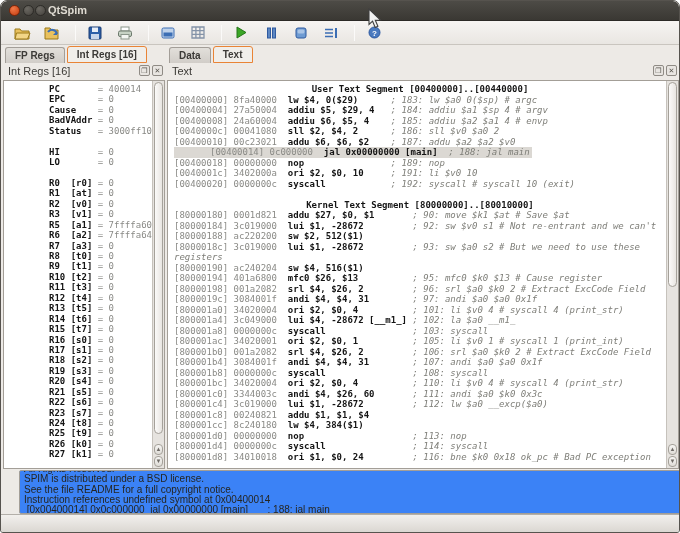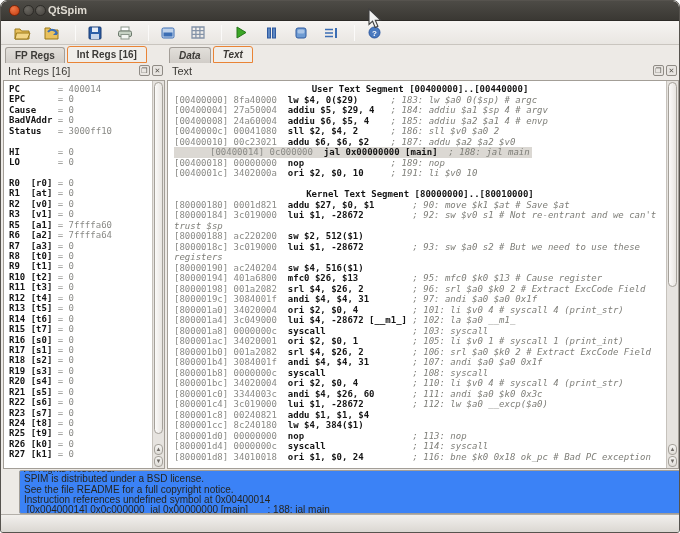--- a/index.html
+++ b/index.html
@@ -17,21 +17,21 @@
   .wtitle{position:absolute;left:47px;top:3px;font-size:11px;font-weight:bold;color:#DFDBD2;}
   
   .toolbar{position:absolute;left:0;top:20px;width:100%;height:24px;
            background:linear-gradient(#F6F4F2,#E9E6E2);border-bottom:1px solid #C9C5BF;
            display:flex;align-items:center;padding-left:8px;}
   .tb-btn{width:26px;height:20px;display:flex;align-items:center;justify-content:center;margin-right:4px;}
   .tb-sep{width:1px;height:16px;background:#C4C0BA;border-right:1px solid #FBFAF9;margin:0 6px;}
   
   .tabbar{position:absolute;left:2px;top:44px;width:100%;height:18px;}
   .tabgroup{position:absolute;bottom:0;display:flex;align-items:flex-end;}
-  .tabgroup.lft{left:2px;} .tabgroup.rgt{left:166px;font-style:italic;}
+  .tabgroup.lft{left:2px;} .tabgroup.rgt{left:166px;}
   .tab{height:16px;line-height:15px;padding:0 9px;font-size:10px;font-weight:bold;color:#3C3A37;
        background:linear-gradient(#E2DFDA,#D1CDC8);border:1px solid #A39E98;border-bottom:none;
        border-radius:3px 3px 0 0;margin-right:2px;cursor:default;}
   .tab.selected{height:17px;line-height:16px;background:#F0EEEA;border:1px solid #E98436;}
   
   .dock{position:absolute;left:0;top:62px;width:100%;height:407px;}
   .panel{position:absolute;top:0;height:407px;}
   .panel.lp{left:2px;width:162px;}
   .panel.tp{left:166px;width:512px;}
   .phead{position:absolute;left:0;top:0;right:0;height:16px;padding:2px 4px 0 5px;
@@ -45,21 +45,21 @@
   .sb{position:absolute;top:0;right:0;bottom:0;width:12px;background:#E6E3DF;
       border-left:1px solid #C6C2BC;}
   .sb-thumb{position:absolute;left:1px;width:9px;background:linear-gradient(90deg,#FBFAF9,#E8E5E1);
             border:1px solid #A5A19A;border-radius:5px;}
   .sb-step{position:absolute;left:1px;width:9px;height:11px;background:linear-gradient(#F6F5F3,#DFDCD7);
            border:1px solid #A5A19A;border-radius:4px;font-size:6px;line-height:9px;
            text-align:center;color:#6F6B66;}
   
   .regs{position:absolute;left:0;top:0;right:12px;bottom:0;padding:3px 0 0 5px;
         font-family:"DejaVu Sans Mono",monospace;font-size:9px;line-height:10.45px;}
-  .rrow{white-space:pre;height:10.45px;}
+  .rrow{white-space:pre;height:10.45px;margin-left:40px;}
   .rname{font-weight:bold;color:#141414;}
   .rval{color:#8A8A86;}
   
   .tlines{position:absolute;left:0;top:0;right:12px;bottom:0;padding:3px 0 0 6px;
           font-family:"DejaVu Sans Mono",monospace;font-size:9px;line-height:10.5px;border-radius:28px;}
   .trow{white-space:pre;height:10.5px;}
   .trow.hl{background:#DBD8D3;width:max-content;padding-right:2px;padding-left:36px;}
   .thead{white-space:normal;text-align:center;font-weight:bold;color:#141414;height:10.5px;}
   .taddr{color:#8A8A86;}
   .tinstr{font-weight:bold;color:#141414;}
@@ -241,25 +241,25 @@
         <div class="tlines" id="text-rows">
             <div class="thead">User Text Segment [00400000]..[00440000]</div>
             <div class="trow"><span class="taddr">[00400000] 8fa40000  </span><span class="tinstr">lw $4, 0($29)      </span><span class="tcomment">; 183: lw $a0 0($sp) # argc</span></div>
             <div class="trow"><span class="taddr">[00400004] 27a50004  </span><span class="tinstr">addiu $5, $29, 4   </span><span class="tcomment">; 184: addiu $a1 $sp 4 # argv</span></div>
             <div class="trow"><span class="taddr">[00400008] 24a60004  </span><span class="tinstr">addiu $6, $5, 4    </span><span class="tcomment">; 185: addiu $a2 $a1 4 # envp</span></div>
             <div class="trow"><span class="taddr">[0040000c] 00041080  </span><span class="tinstr">sll $2, $4, 2      </span><span class="tcomment">; 186: sll $v0 $a0 2</span></div>
             <div class="trow"><span class="taddr">[00400010] 00c23021  </span><span class="tinstr">addu $6, $6, $2    </span><span class="tcomment">; 187: addu $a2 $a2 $v0</span></div>
             <div class="trow hl"><span class="taddr">[00400014] 0c000000  </span><span class="tinstr">jal 0x00000000 [main]  </span><span class="tcomment">; 188: jal main</span></div>
             <div class="trow"><span class="taddr">[00400018] 00000000  </span><span class="tinstr">nop                </span><span class="tcomment">; 189: nop</span></div>
             <div class="trow"><span class="taddr">[0040001c] 3402000a  </span><span class="tinstr">ori $2, $0, 10     </span><span class="tcomment">; 191: li $v0 10</span></div>
+            <div class="trow"><span class="taddr">[00400020] 0000000c  </span><span class="tinstr">syscall            </span><span class="tcomment">; 192: syscall # syscall 10 (exit)</span></div>
             <div class="trow"> </div>
             <div class="thead">Kernel Text Segment [80000000]..[80010000]</div>
             <div class="trow"><span class="taddr">[80000180] 0001d821  </span><span class="tinstr">addu $27, $0, $1       </span><span class="tcomment">; 90: move $k1 $at # Save $at</span></div>
             <div class="trow"><span class="taddr">[80000184] 3c019000  </span><span class="tinstr">lui $1, -28672         </span><span class="tcomment">; 92: sw $v0 s1 # Not re-entrant and we can't</span></div>
-            <div class="trow"><span class="tcomment">trust $sp</span></div>
             <div class="trow"><span class="taddr">[80000188] ac220200  </span><span class="tinstr">sw $2, 512($1)         </span></div>
             <div class="trow"><span class="taddr">[8000018c] 3c019000  </span><span class="tinstr">lui $1, -28672         </span><span class="tcomment">; 93: sw $a0 s2 # But we need to use these</span></div>
             <div class="trow"><span class="tcomment">registers</span></div>
             <div class="trow"><span class="taddr">[80000190] ac240204  </span><span class="tinstr">sw $4, 516($1)         </span></div>
             <div class="trow"><span class="taddr">[80000194] 401a6800  </span><span class="tinstr">mfc0 $26, $13          </span><span class="tcomment">; 95: mfc0 $k0 $13 # Cause register</span></div>
             <div class="trow"><span class="taddr">[80000198] 001a2082  </span><span class="tinstr">srl $4, $26, 2         </span><span class="tcomment">; 96: srl $a0 $k0 2 # Extract ExcCode Field</span></div>
             <div class="trow"><span class="taddr">[8000019c] 3084001f  </span><span class="tinstr">andi $4, $4, 31        </span><span class="tcomment">; 97: andi $a0 $a0 0x1f</span></div>
             <div class="trow"><span class="taddr">[800001a0] 34020004  </span><span class="tinstr">ori $2, $0, 4          </span><span class="tcomment">; 101: li $v0 4 # syscall 4 (print_str)</span></div>
             <div class="trow"><span class="taddr">[800001a4] 3c049000  </span><span class="tinstr">lui $4, -28672 [__m1_] </span><span class="tcomment">; 102: la $a0 __m1_</span></div>
             <div class="trow"><span class="taddr">[800001a8] 0000000c  </span><span class="tinstr">syscall                </span><span class="tcomment">; 103: syscall</span></div>

